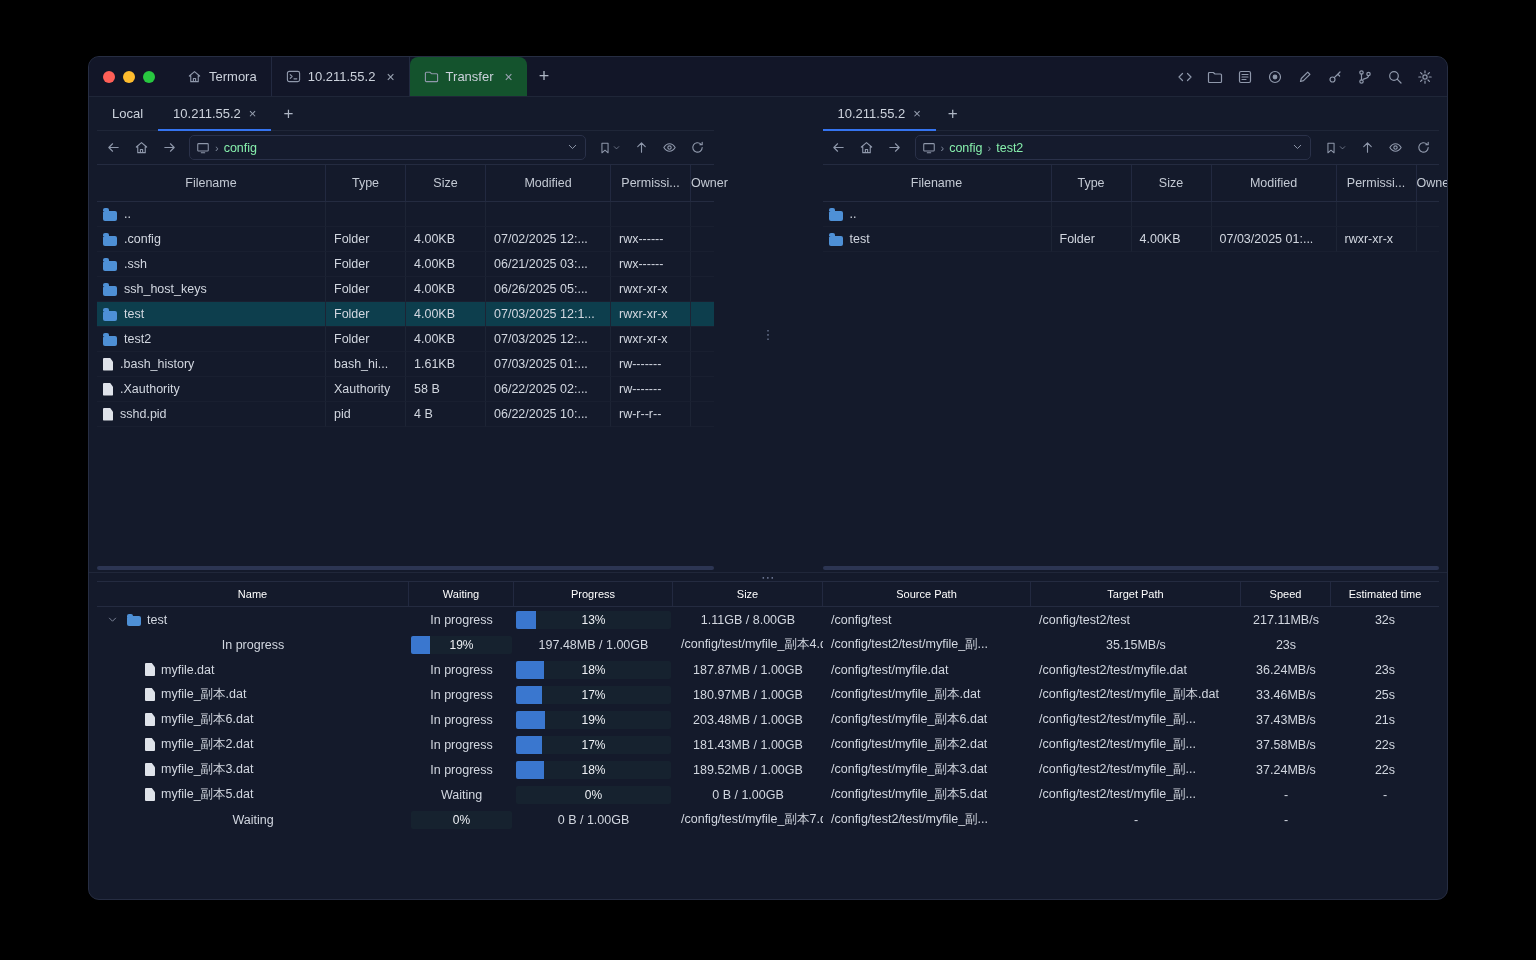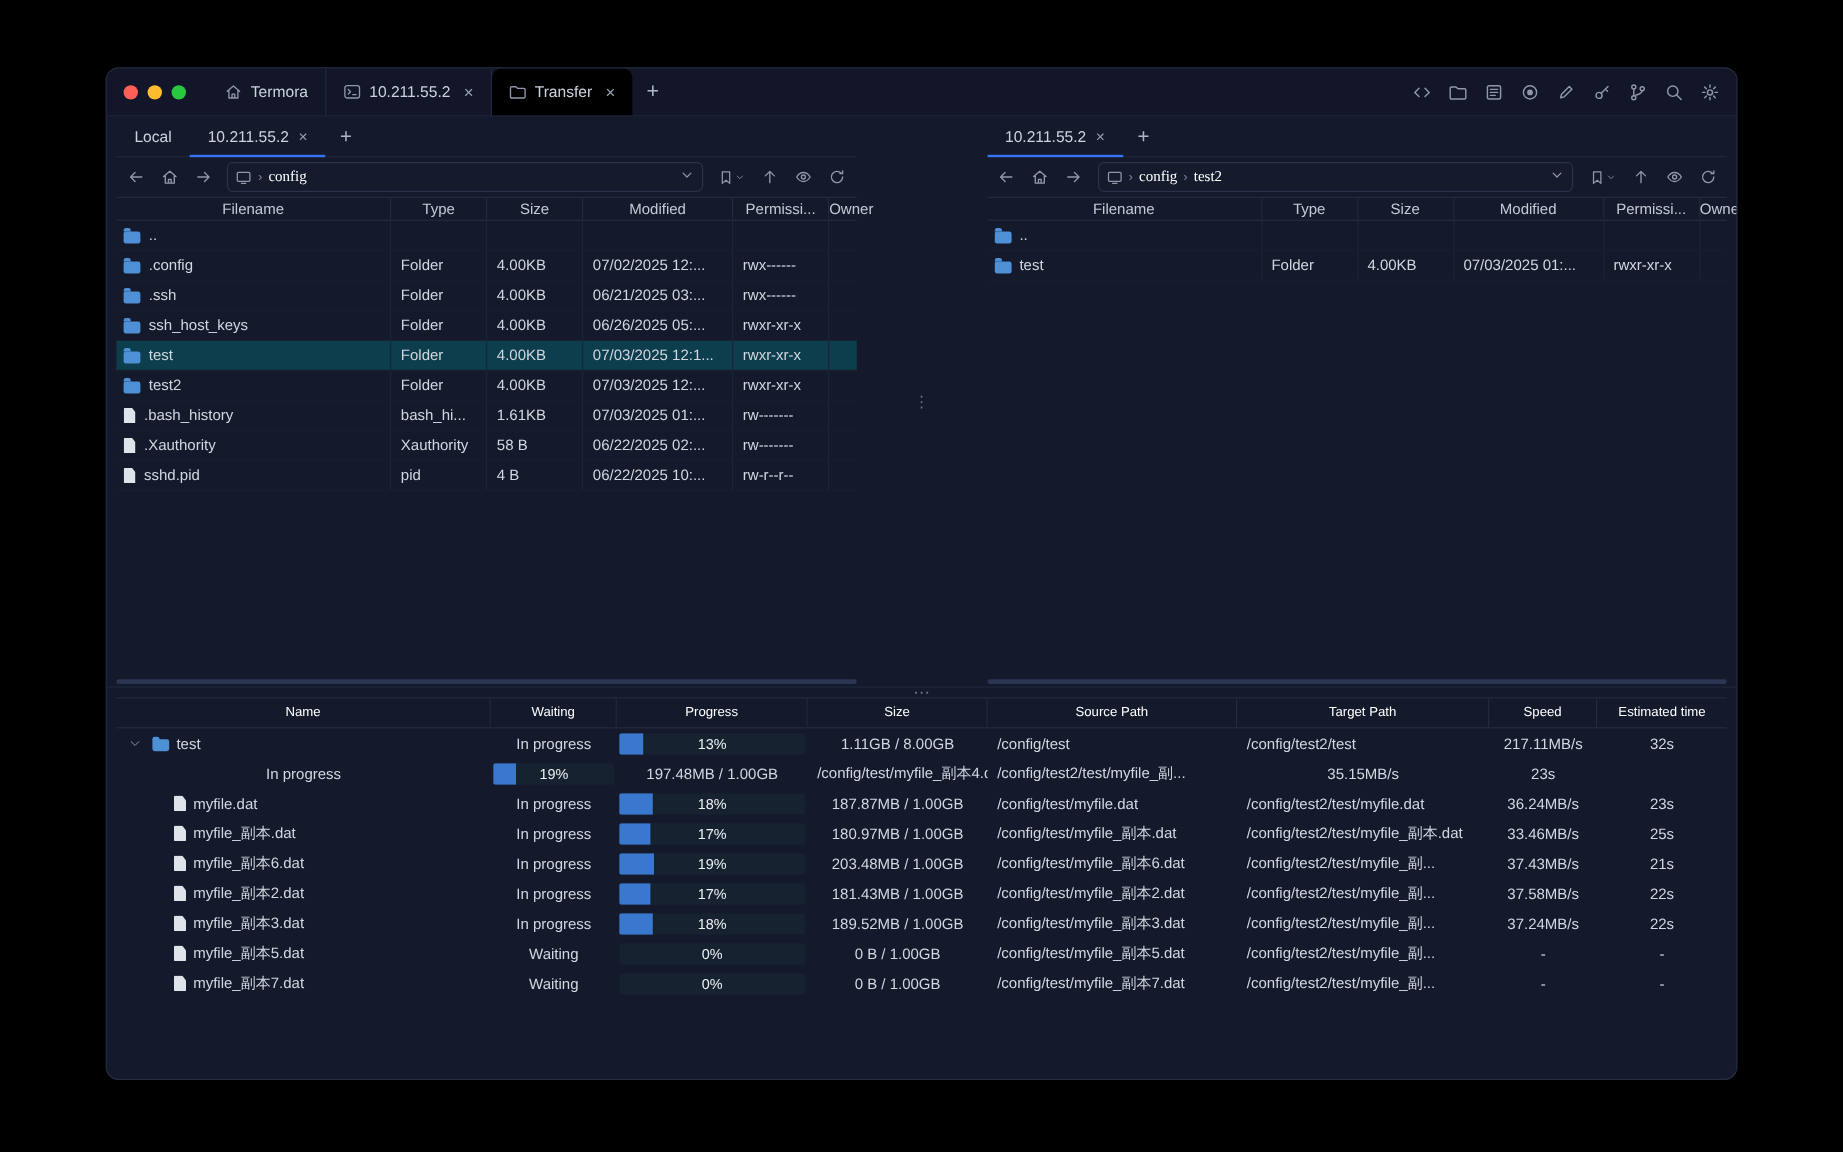--- a/index.html
+++ b/index.html
@@ -11,21 +11,21 @@
 
   
   .titlebar { flex:0 0 40px; display:flex; align-items:stretch; background:#121628;
     border-bottom:1px solid #1f2638; padding-left:14px; }
   .lights { display:flex; align-items:center; gap:8px; padding-right:18px; }
   .light { width:12px; height:12px; border-radius:50%; display:inline-block; cursor:default; }
   .light.red{background:#ff5f57}.light.yellow{background:#febc2e}.light.green{background:#28c840}
   .ttabs { display:flex; align-items:stretch; }
   .ttab { display:flex; align-items:center; gap:7px; padding:0 14px; font-size:13px; color:#ccd2dc; cursor:default; }
   .ttab.sep-r { border-right:1px solid #222940; }
-  .ttab.active { background:#000000; border-radius:8px 8px 0 0;text-align:center; }
+  .ttab.active { background:#14532d; border-radius:8px 8px 0 0;text-align:center; }
   .ttab svg { flex:0 0 auto; }
   .tclose { color:#9aa3b2; font-size:14px; margin-left:4px; line-height:1; }
   .tadd { display:flex; align-items:center; padding:0 12px; color:#aeb6c4; font-size:18px; }
   .tactions { margin-left:auto; display:flex; align-items:center; gap:6px; padding-right:10px; }
   .ticon { width:24px; height:24px; display:flex; align-items:center; justify-content:center; border-radius:5px; }
 
   svg.sic { stroke:#8f98ab; fill:none; stroke-width:1.2; stroke-linecap:round; stroke-linejoin:round; }
 
   
   .panels { flex:0 0 475px; display:flex; padding:0 8px; min-height:0;gap:48px; }
@@ -36,28 +36,28 @@
   .ptabbar { flex:0 0 34px; display:flex; align-items:stretch; border-bottom:1px solid #1f2638; }
   .ptab { display:flex; align-items:center; gap:8px; padding:0 15px; font-size:13px; color:#cdd3dd; position:relative; cursor:default; }
   .ptab.active::after { content:""; position:absolute; left:0; right:0; bottom:-1px; height:2px; background:#3574f0; }
   .pclose { color:#98a1b1; font-size:13px; line-height:1; }
   .padd { display:flex; align-items:center; padding:0 12px; color:#aeb6c4; font-size:17px; }
 
   .toolbar { flex:0 0 33px; display:flex; align-items:center; gap:4px; padding:0 4px; }
   .tbtn { width:24px; height:24px; display:flex; align-items:center; justify-content:center; border-radius:5px; flex:0 0 auto; }
   .combobox { flex:1 1 auto; min-width:0; height:25px; display:flex; align-items:center; gap:4px;
     border:1px solid #2a3149; border-radius:5px; background:#151b2d; padding:0 6px; margin:0 4px; }
-  .crumb { font-size:12.5px; color:#ffffff;font-family:Liberation Serif, serif; }
+  .crumb { font-size:12.5px; color:#86efac; }
   .crumb-sep { color:#7c86999; color:#7c8699; font-size:11px; padding:0 1px; }
   .combo-caret { margin-left:auto; }
 
   
   .ftable { display:flex; flex-direction:column; min-height:0; }
   .fhead, .frow { display:grid; grid-template-columns:229px 80px 80px 125px 80px 1fr; }
-  .fhead { border-top:1px solid #242b40; border-bottom:1px solid #242b40; height:20px; }
+  .fhead { border-top:1px solid #242b40; border-bottom:1px solid #242b40; height:38px; }
   .fhead .hcell { display:flex; align-items:center; justify-content:center; font-size:12.5px;
     color:#c4cad4; border-right:1px solid #222940; }
   .fhead .hcell:last-child { border-right:none; }
   .frow { height:25px; }
   .frow .fcell { display:flex; align-items:center; font-size:12.5px; color:#d2d7e0;
     border-right:1px solid #1d2435; border-bottom:1px solid #191f30; padding:0 8px;
     white-space:nowrap; overflow:hidden; }
   .frow .fcell:last-child { border-right:none; }
   .frow.sel .fcell { background:#0d3e4d; }
   .c-fname { gap:7px; padding-left:6px !important; }
@@ -677,29 +677,20 @@
             </div>
           </div>
           <div class="tcell c-size">0 B / 1.00GB</div>
           <div class="tcell c-source">/config/test/myfile_副本5.dat</div>
           <div class="tcell c-target">/config/test2/test/myfile_副...</div>
           <div class="tcell c-speed">-</div>
           <div class="tcell c-eta">-</div>
         </div>
 
         <div class="trow is-file level-1 waiting">
-          <div class="tcell c-name">
-            <span class="chev">
-              <svg class="sic" width="11" height="11" viewBox="0 0 16 16">
-                <path d="M3.5 6 8 10.5 12.5 6"></path>
-              </svg>
-            </span>
-            <span class="ic"></span>
-            <span>myfile_副本7.dat</span>
-          </div>
           <div class="tcell c-status">Waiting</div>
           <div class="tcell c-progress">
             <div class="pbar">
               <div class="pfill" style="width: 0%;"></div>
               <span class="plabel">0%</span>
             </div>
           </div>
           <div class="tcell c-size">0 B / 1.00GB</div>
           <div class="tcell c-source">/config/test/myfile_副本7.dat</div>
           <div class="tcell c-target">/config/test2/test/myfile_副...</div>

